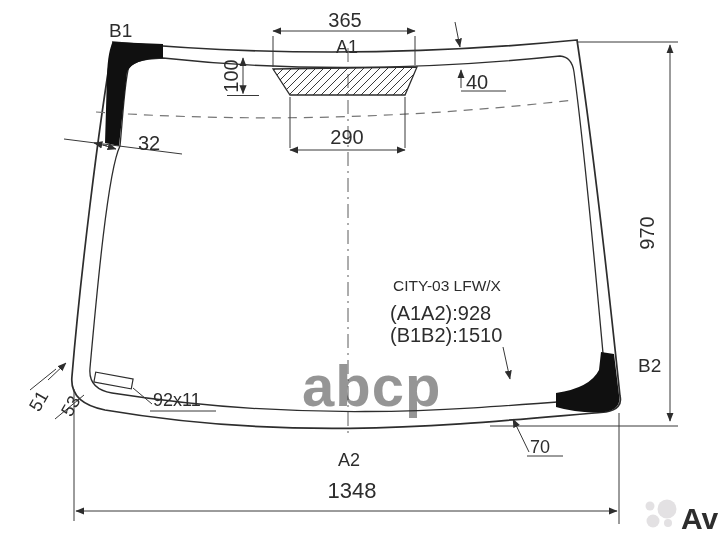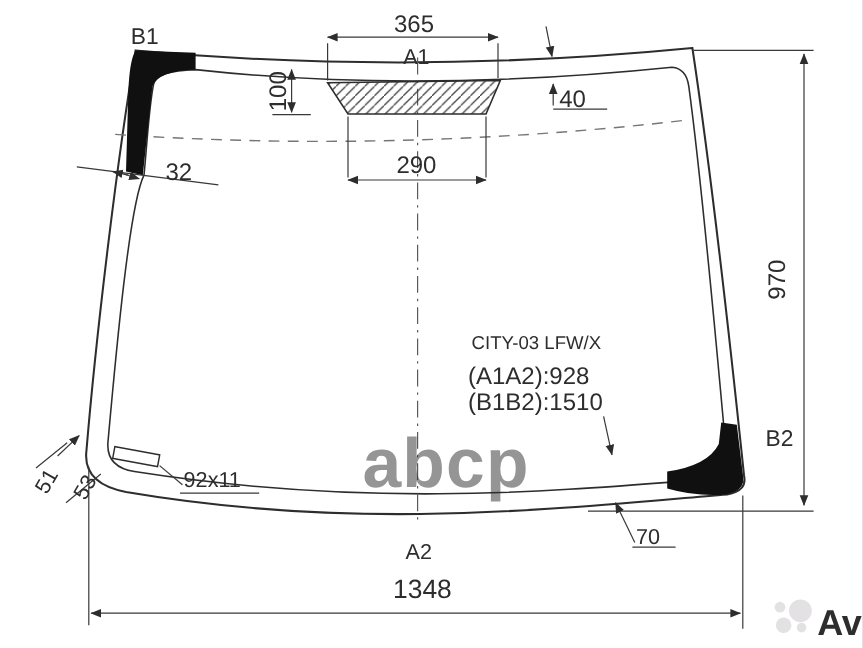--- a/index.html
+++ b/index.html
@@ -1,17 +1,17 @@
 <!DOCTYPE html>
 <html><head>
 <meta charset="utf-8">
 <style>
   html,body{margin:0;padding:0;background:#888;}
   .page{
-    width:719px;height:540px;position:relative;background:#e5e5e5;
+    width:719px;height:540px;position:relative;background:#a3a3a3;
     font-family:"Liberation Sans", sans-serif;overflow:hidden;
   }
   svg{display:block}
   text{fill:#2d2d2d;}
   .dimtxt{font-size:20px;}
   .lbltxt{font-size:19px;}
   .small{font-size:18px;}
   .wm-center{font-size:58px;font-weight:bold;letter-spacing:1px;opacity:.5;}
   .wm-brand{font-size:30px;font-weight:bold;}
 </style>

